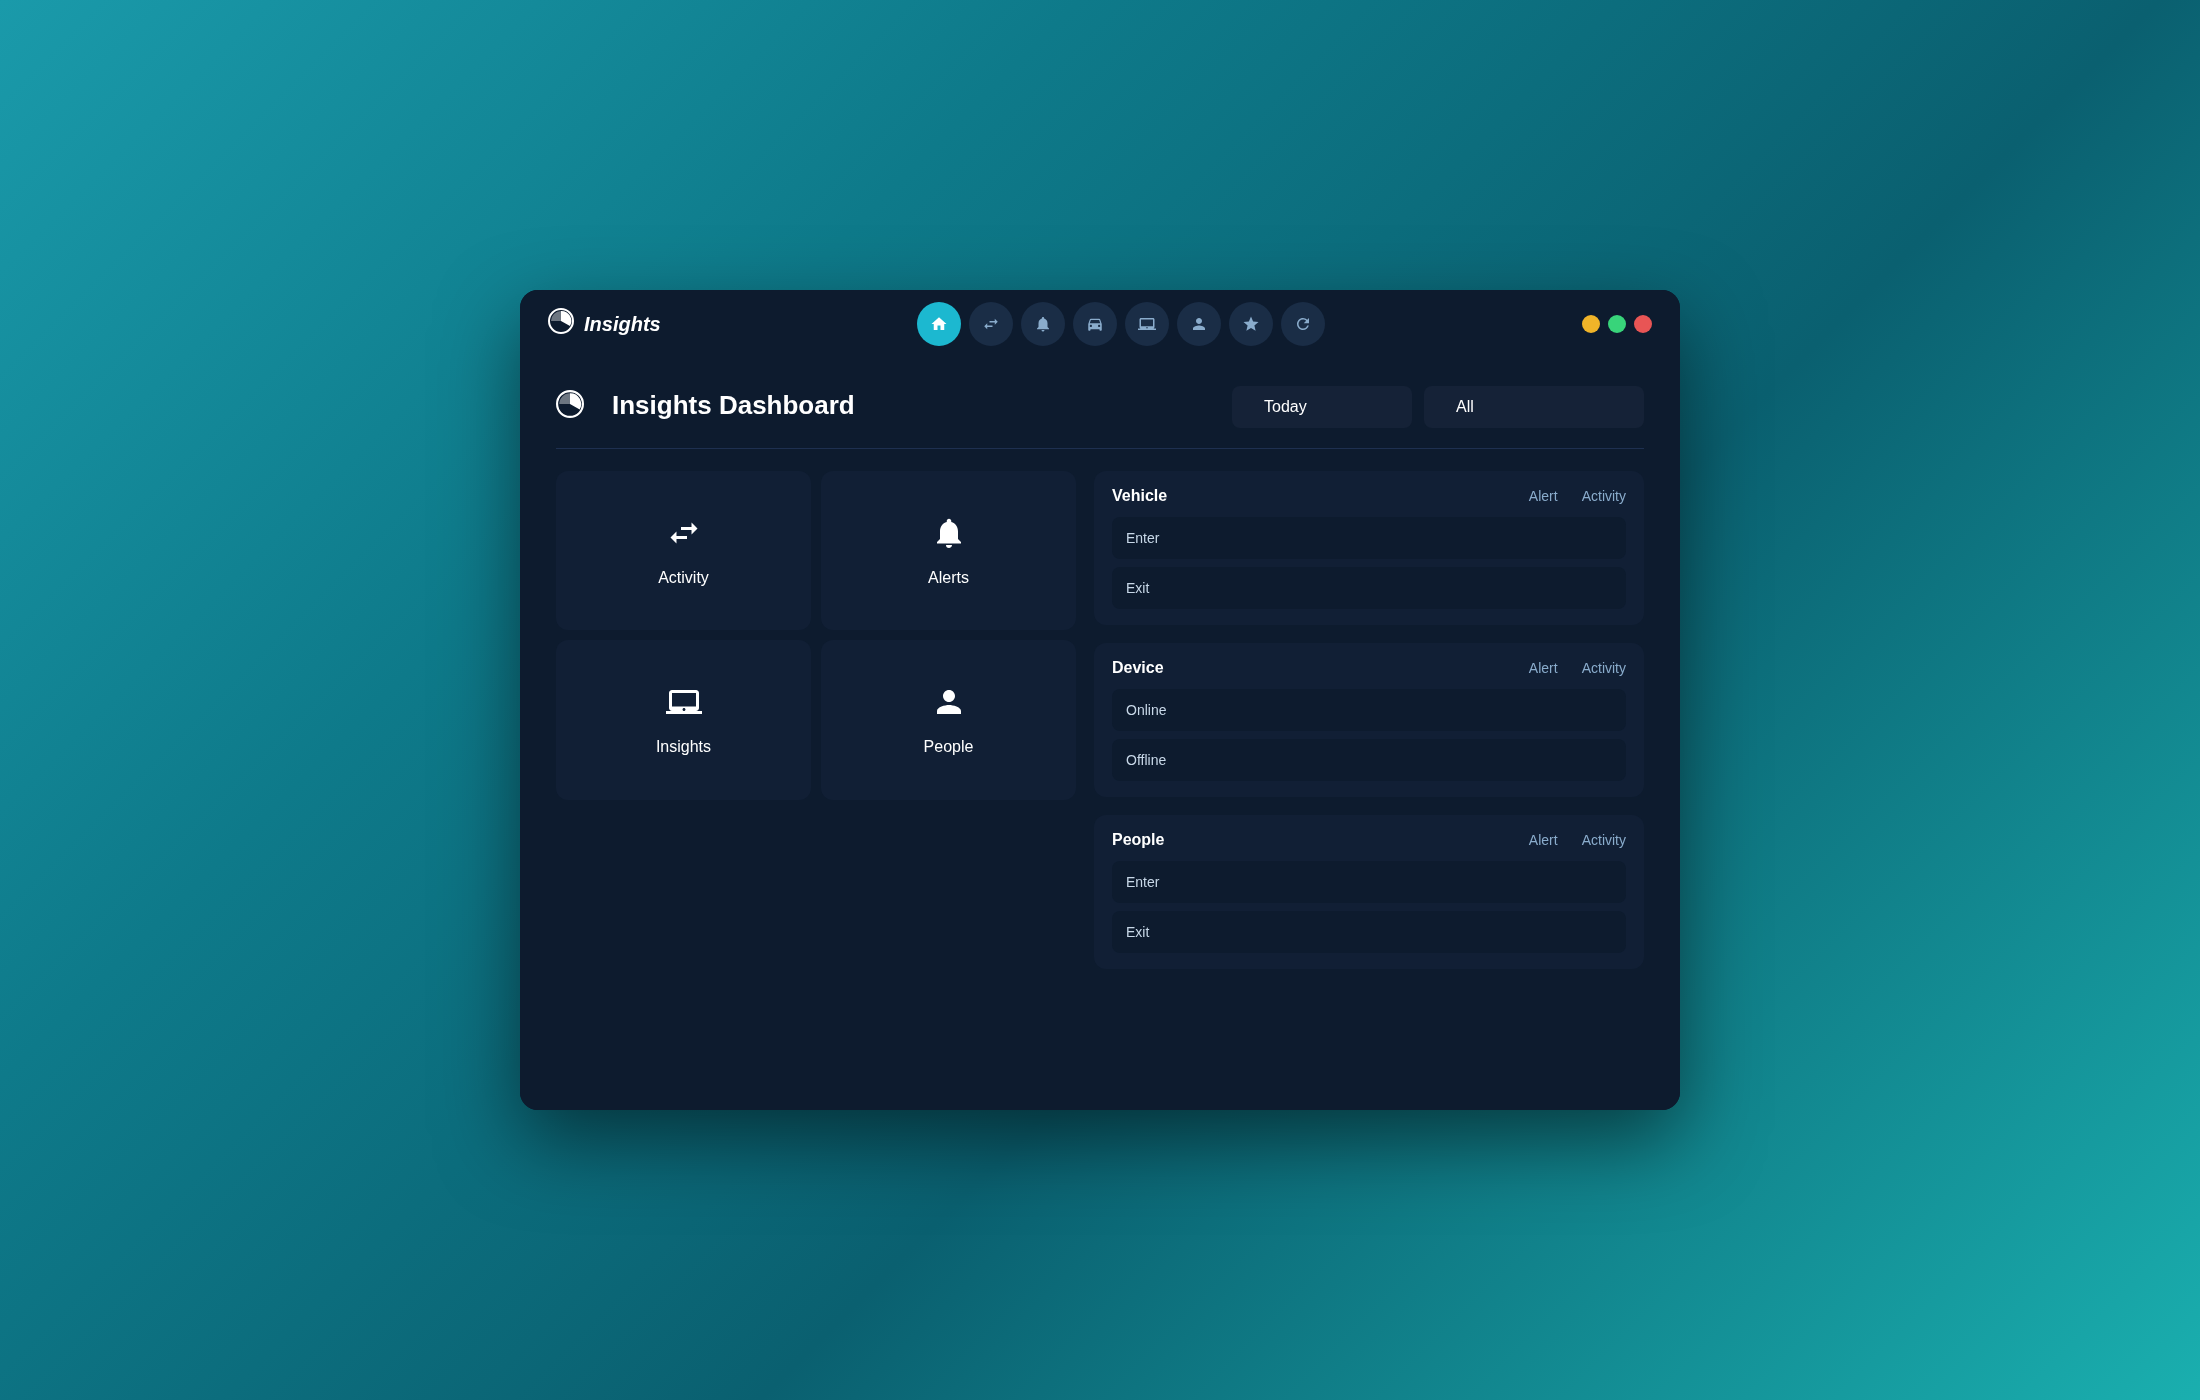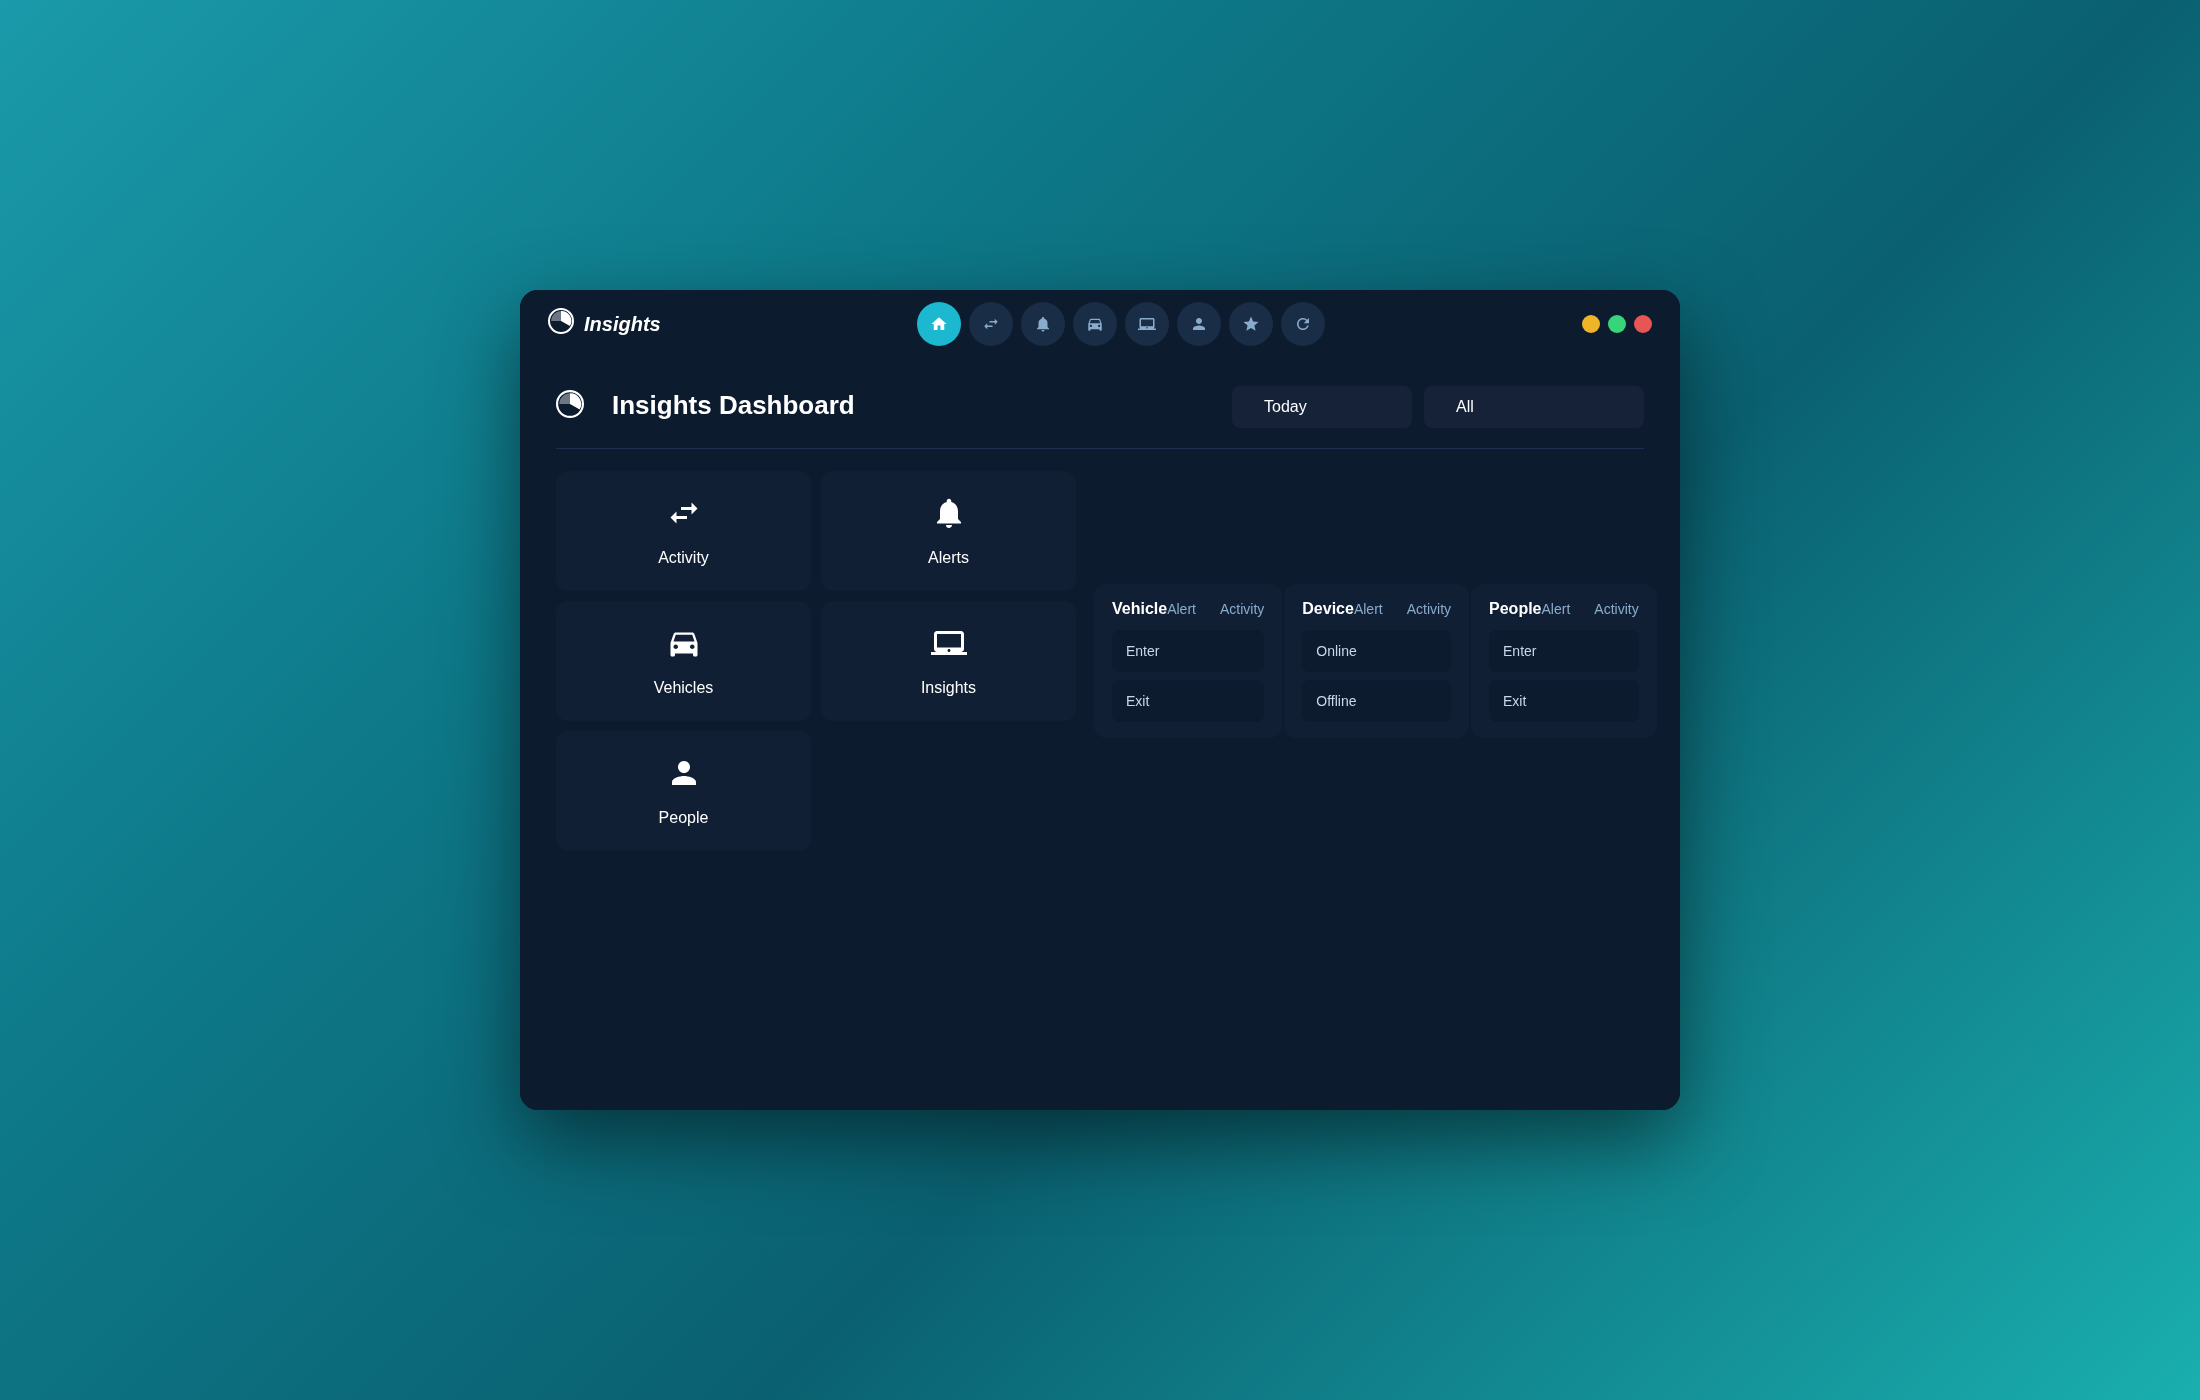--- a/index.html
+++ b/index.html
@@ -193,23 +193,22 @@
     .category-label {
       color: white;
       font-size: 16px;
       font-weight: 500;
     }
 
     
     .status-panel {
       flex: 1;
       display: flex;
-      flex-direction: row;
-      gap: 2px;
-      align-items: center;
+      flex-direction: column;
+      gap: 18px;
     }
 
     .status-section {
       background: #111f35;
       border-radius: 12px;
       padding: 16px 18px;
     }
 
     .section-header {
       display: flex;
@@ -360,28 +359,20 @@
 
         <div class="category-card">
           <span class="category-icon">
             <svg width="36" height="36" viewBox="0 0 24 24" fill="white">
                 <path d="M12 22c1.1 0 2-.9 2-2h-4a2 2 0 002 2zm6-6v-5c0-3.07-1.64-5.64-4.5-6.32V4c0-.83-.67-1.5-1.5-1.5s-1.5.67-1.5 1.5v.68C7.63 5.36 6 7.92 6 11v5l-2 2v1h16v-1l-2-2z"></path>
               </svg>
           </span>
           <span class="category-label">Alerts</span>
         </div>
 
-        <div class="category-card">
-          <span class="category-icon">
-            <svg width="36" height="36" viewBox="0 0 24 24" fill="white">
-                <path d="M18.92 6.01C18.72 5.42 18.16 5 17.5 5h-11c-.66 0-1.21.42-1.42 1.01L3 12v8c0 .55.45 1 1 1h1c.55 0 1-.45 1-1v-1h12v1c0 .55.45 1 1 1h1c.55 0 1-.45 1-1v-8l-2.08-5.99zM6.5 16c-.83 0-1.5-.67-1.5-1.5S5.67 13 6.5 13s1.5.67 1.5 1.5S7.33 16 6.5 16zm11 0c-.83 0-1.5-.67-1.5-1.5s.67-1.5 1.5-1.5 1.5.67 1.5 1.5-.67 1.5-1.5 1.5zM5 11l1.5-4.5h11L19 11H5z"></path>
-              </svg>
-          </span>
-          <span class="category-label">Vehicles</span>
-        </div>
 
         <div class="category-card">
           <span class="category-icon">
             <svg width="36" height="36" viewBox="0 0 24 24" fill="white">
                 <path d="M20 18c1.1 0 2-.9 2-2V6c0-1.1-.9-2-2-2H4c-1.1 0-2 .9-2 2v10c0 1.1.9 2 2 2H0v2h24v-2h-4zm-8 0c-.55 0-1-.45-1-1s.45-1 1-1 1 .45 1 1-.45 1-1 1zm8-3H4V6h16v9z"></path>
               </svg>
           </span>
           <span class="category-label">Insights</span>
         </div>
 

